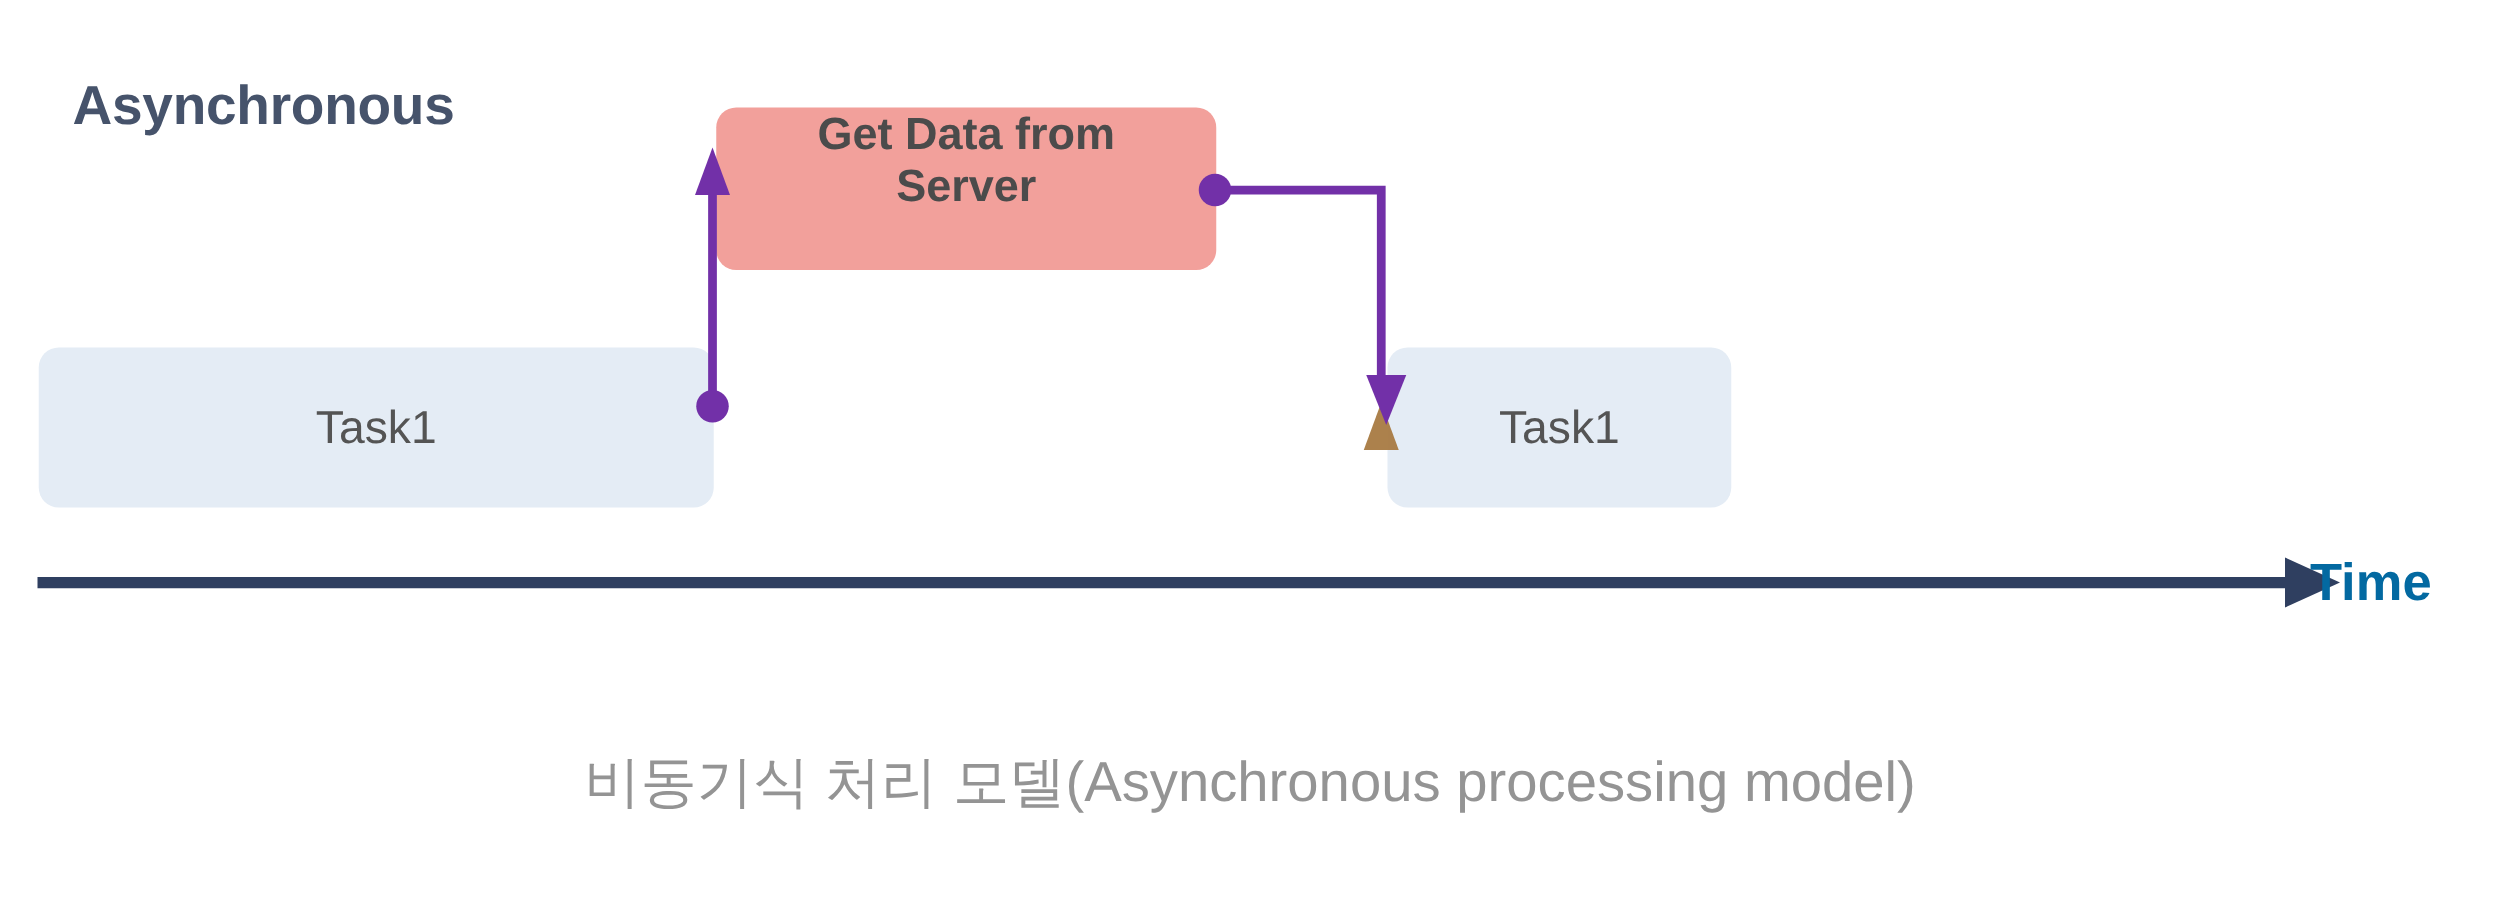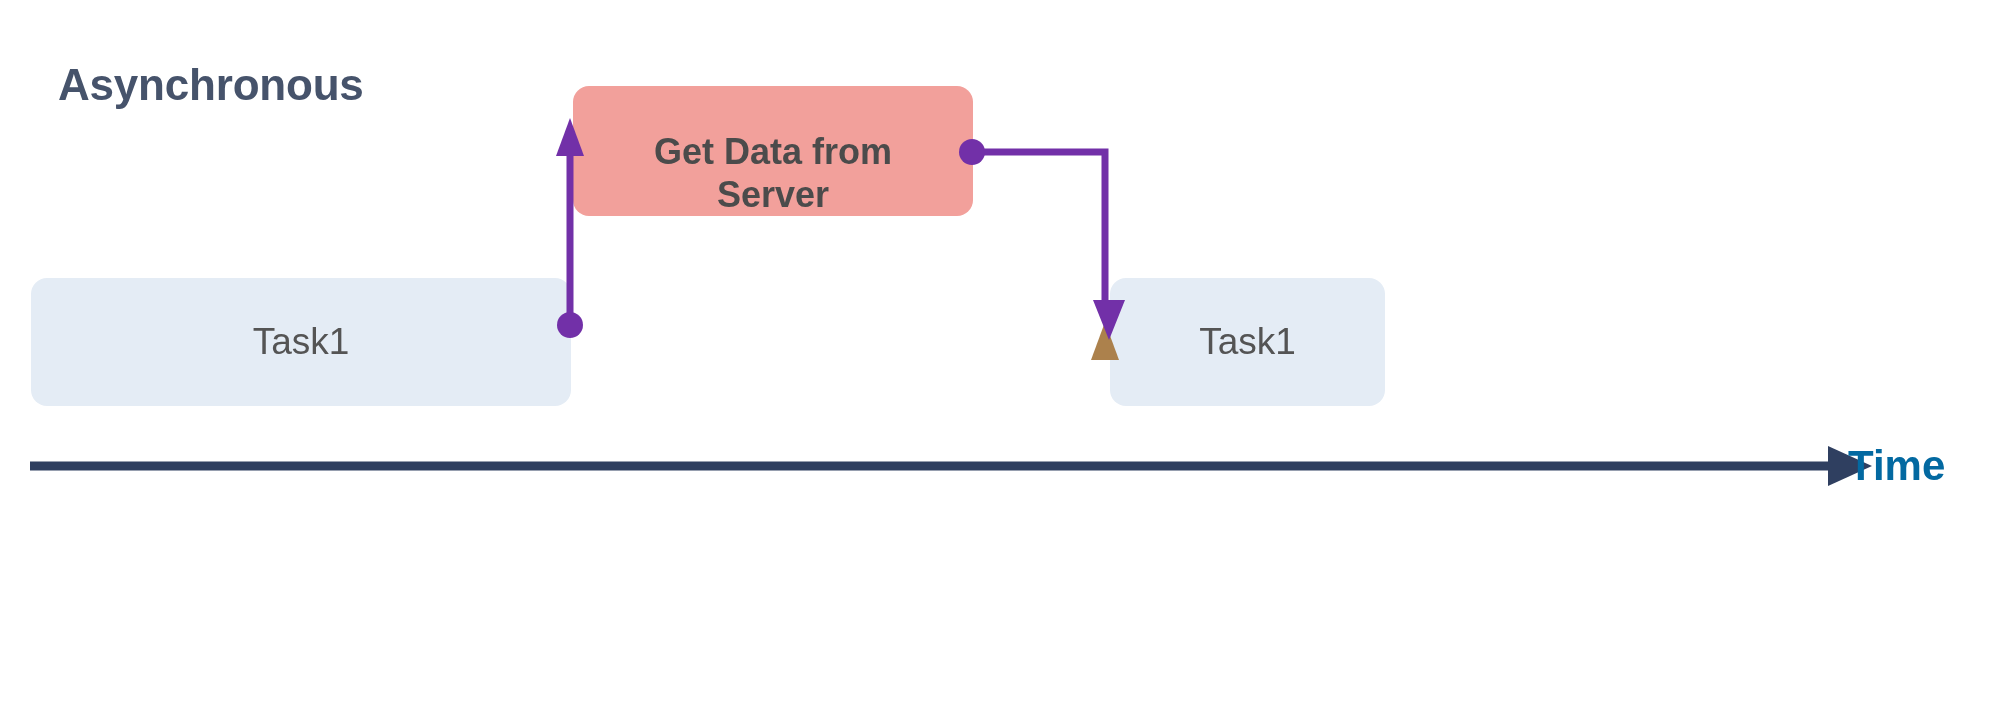--- a/index.html
+++ b/index.html
@@ -33,21 +33,21 @@
   
   .callout-box {
     position: absolute;
     left: 573px;
     top: 86px;
     width: 400px;
     height: 130px;
     background: #f2a09b;
     border-radius: 16px;
     display: flex;
-    align-items: flex-end;
+    align-items: flex-start;
     justify-content: center;
     box-sizing: border-box;
     padding: 0 18px;
   }
   .callout-label {
     font-size: 36px;
     font-weight: bold;
     color: #4b4b4b;
     line-height: 1.18;
     text-align: center;
@@ -165,14 +165,15 @@
       <circle cx="972" cy="152" r="13" fill="#7230a8"></circle>
     </g>
   </svg>
 
   <svg class="axis-svg" viewBox="0 0 2000 80" xmlns="http://www.w3.org/2000/svg">
     <line x1="30" y1="36" x2="1836" y2="36" stroke="#2f3f60" stroke-width="9" stroke-linecap="butt"></line>
     <polygon points="1872,36 1828,16 1828,56" fill="#2f3f60"></polygon>
   </svg>
   <div class="axis-label">Time</div>
 
+  <div class="caption">비동기식 처리 모델(Asynchronous processing model)</div>
 
 </div>
 
 </body></html>

